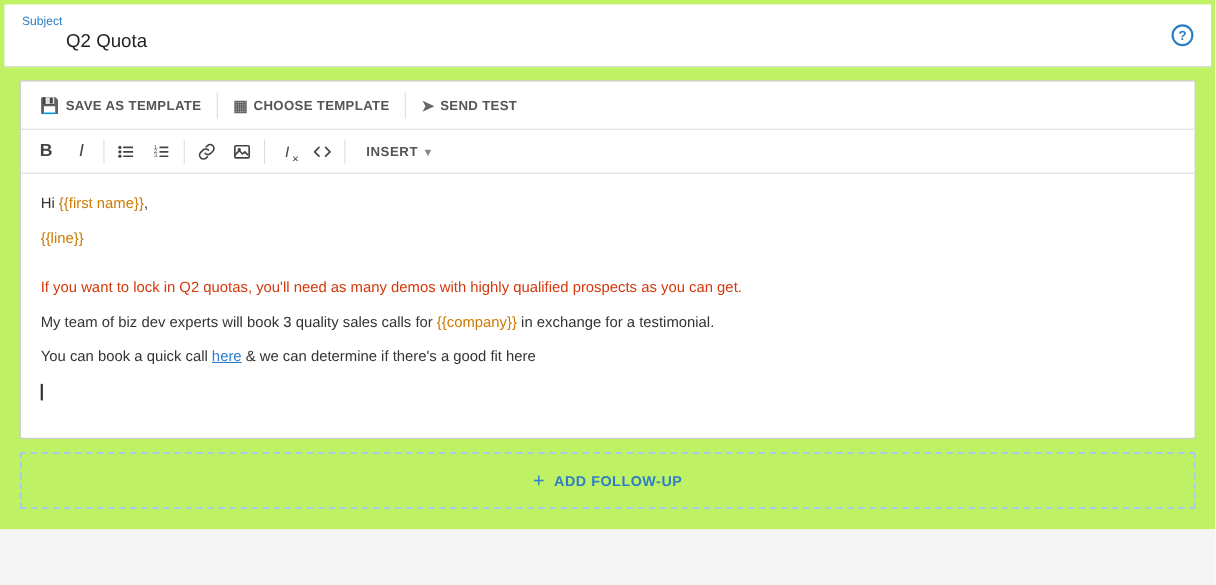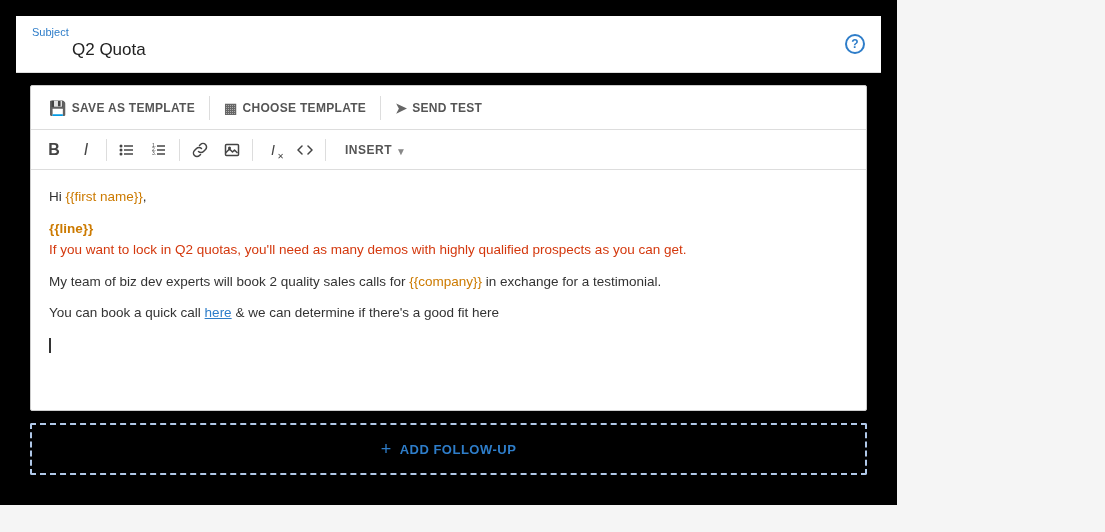--- a/index.html
+++ b/index.html
@@ -4,23 +4,23 @@
   <style>
     * { box-sizing: border-box; margin: 0; padding: 0; }
     body {
       font-family: -apple-system, BlinkMacSystemFont, 'Segoe UI', Arial, sans-serif;
       background: #f5f5f5;
       width: 1105px;
       min-height: 532px;
     }
 
     .page-wrapper {
-      background: #000000;
-      padding: 16px;
-      width: 897px;
+      background: #bef264;
+      padding: 4px;
+      width: 1105px;
     }
 
     
     .subject-area {
       background: #fff;
       padding: 10px 16px 12px 16px;
       border-bottom: 1px solid #ddd;
       position: relative;
     }
     .subject-label {
@@ -310,28 +310,28 @@
       <button class="insert-btn">
         <span>INSERT</span>
         <span class="insert-chevron">▼</span>
       </button>
     </div>
 
     <div class="editor-body">
       <div class="line-greeting">
         <span>Hi </span><span class="line-variable">{{first name}}</span><span>,</span>
       </div>
-      <div style="margin-bottom:0;font-weight:bold;">
+      <div style="margin-bottom:23px;">
         <span class="line-placeholder">{{line}}</span>
       </div>
       <div class="line-body">
         <span>If you want to lock in Q2 quotas, you'll need as many demos with highly qualified prospects as you can get.</span>
       </div>
       <div class="line-body2">
-        <span>My team of biz dev experts will book 2 quality sales calls for </span><span class="inline-var">{{company}}</span><span> in exchange for a testimonial.</span>
+        <span>My team of biz dev experts will book 3 quality sales calls for </span><span class="inline-var">{{company}}</span><span> in exchange for a testimonial.</span>
       </div>
       <div class="line-body3">
         <span>You can book a quick call </span><a class="inline-link" href="#">here</a><span> &amp; we can determine if there's a good fit here</span>
       </div>
       <span class="cursor-line"><span class="cursor"></span></span>
     </div>
 
   </div>
 
   <div class="add-followup-area">

